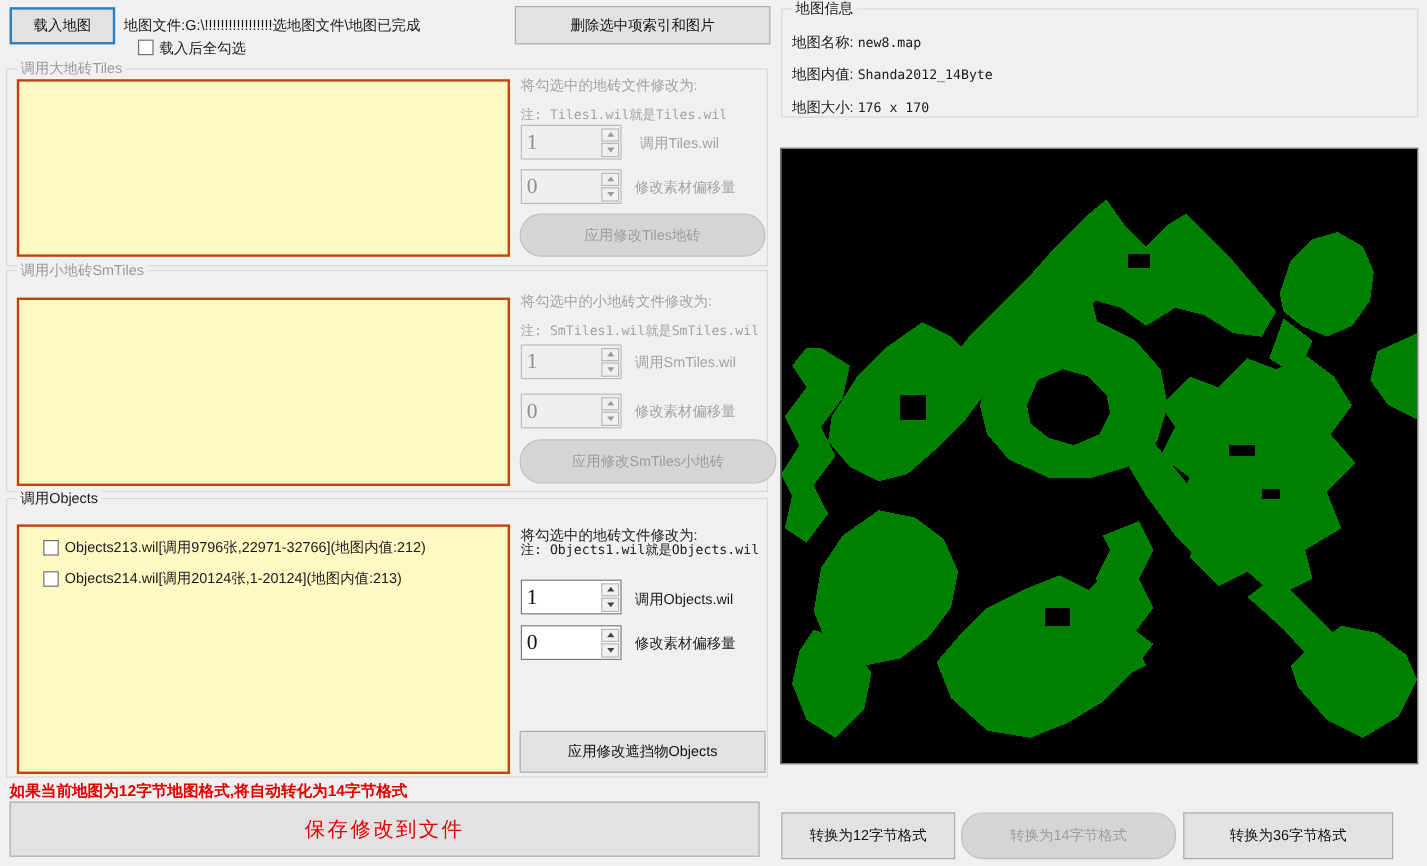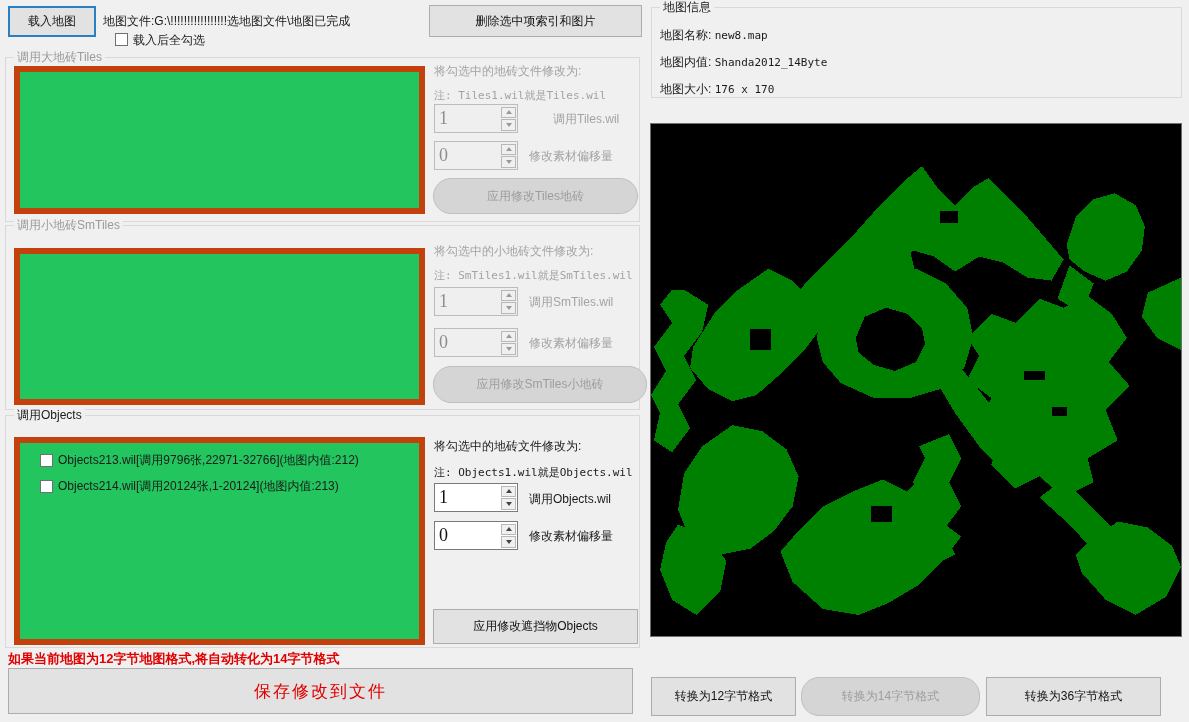--- a/index.html
+++ b/index.html
@@ -10,21 +10,21 @@
 
   .btn { background:#e2e2e2; border:1px solid #adadad; display:flex; align-items:center; justify-content:center;
          font-family:"Liberation Sans",sans-serif; font-size:12px; color:#111; cursor:pointer; }
   .btn.focused { border:2px solid #2a7fc2; }
   .btn.disabled { background:#d5d5d5; border-color:#bfbfbf; color:#9d9d9d; cursor:default;border-radius:18px; }
 
   .groupbox { border:1px solid #d9d9d9; }
   .legend { position:absolute; top:-8px; left:8px; background:#f0f0f0; padding:0 3px; font-size:12px; line-height:14px; }
   .legend.dis { color:#9a9a9a; }
 
-  .listbox { background:#22c55e; border:6px solid #c2410c; overflow:hidden; }
+  .listbox { background:#fef9c3; border:2px solid #c2410c; overflow:hidden; }
   .lb-item { display:flex; align-items:center; height:26px; padding-left:20px; white-space:nowrap; }
   .cb { width:13px; height:13px; background:#fff; border:1px solid #707070; margin-right:5px; flex:0 0 auto; }
 
   .lbl { white-space:nowrap; line-height:15px; }
   .lbl.dis { color:#a3a3a3; }
   .note { font-family:"DejaVu Sans Mono", monospace; font-size:11px; }
 
   .spin { display:flex; width:84px; height:29px; background:#fff; border:1px solid #7a7a7a; }
   .spin.dis { background:#efefef; border-color:#bcbcbc; }
   .spin input { flex:1; min-width:0; border:none; outline:none; background:transparent;
@@ -68,21 +68,21 @@
     <div class="lbl dis abs" style="left:428px; top:6px;">将勾选中的地砖文件修改为:</div>
     <div class="lbl dis note abs" style="left:428px; top:30px;">注: Tiles1.wil就是Tiles.wil</div>
 
     <div class="spin dis abs" style="left:428px; top:46px;">
       <input disabled="" value="1" style="">
       <span class="updown">
         <span class="sbtn up"></span>
         <span class="sbtn dn"></span>
       </span>
     </div>
-    <div class="lbl dis abs" style="left:547px; top:54px;">调用Tiles.wil</div>
+    <div class="lbl dis abs" style="left:527px; top:54px;">调用Tiles.wil</div>
 
     <div class="spin dis abs" style="left:428px; top:83px;">
       <input disabled="" value="0" style="">
       <span class="updown">
         <span class="sbtn up"></span>
         <span class="sbtn dn"></span>
       </span>
     </div>
     <div class="lbl dis abs" style="left:523px; top:91px;">修改素材偏移量</div>
 
@@ -124,21 +124,21 @@
         <span class="cb"></span>
         <span>Objects213.wil[调用9796张,22971-32766](地图内值:212)</span>
       </div>
       <div class="lb-item">
         <span class="cb"></span>
         <span>Objects214.wil[调用20124张,1-20124](地图内值:213)</span>
       </div>
     </div>
 
     <div class="lbl abs" style="left:428px; top:23px;">将勾选中的地砖文件修改为:</div>
-    <div class="lbl note abs" style="left:428px; top:49px;">注: Objects1.wil就是Objects.wil</div>
+    <div class="lbl note abs" style="left:428px; top:35px;">注: Objects1.wil就是Objects.wil</div>
 
     <div class="spin abs" style="left:428px; top:67px;">
       <input value="1" style="">
       <span class="updown">
         <span class="sbtn up"></span>
         <span class="sbtn dn"></span>
       </span>
     </div>
     <div class="lbl abs" style="left:523px; top:76px;">调用Objects.wil</div>
 

